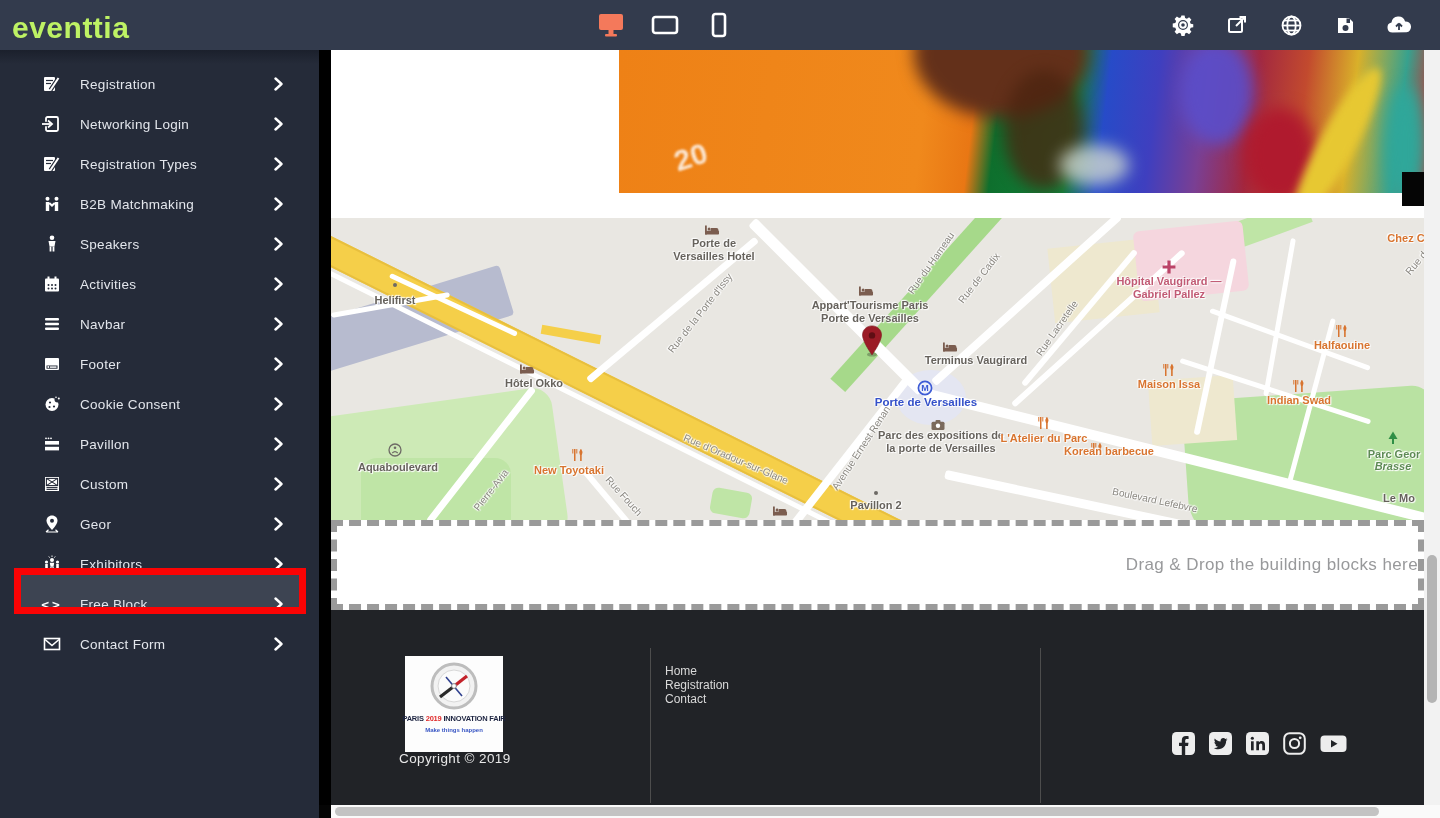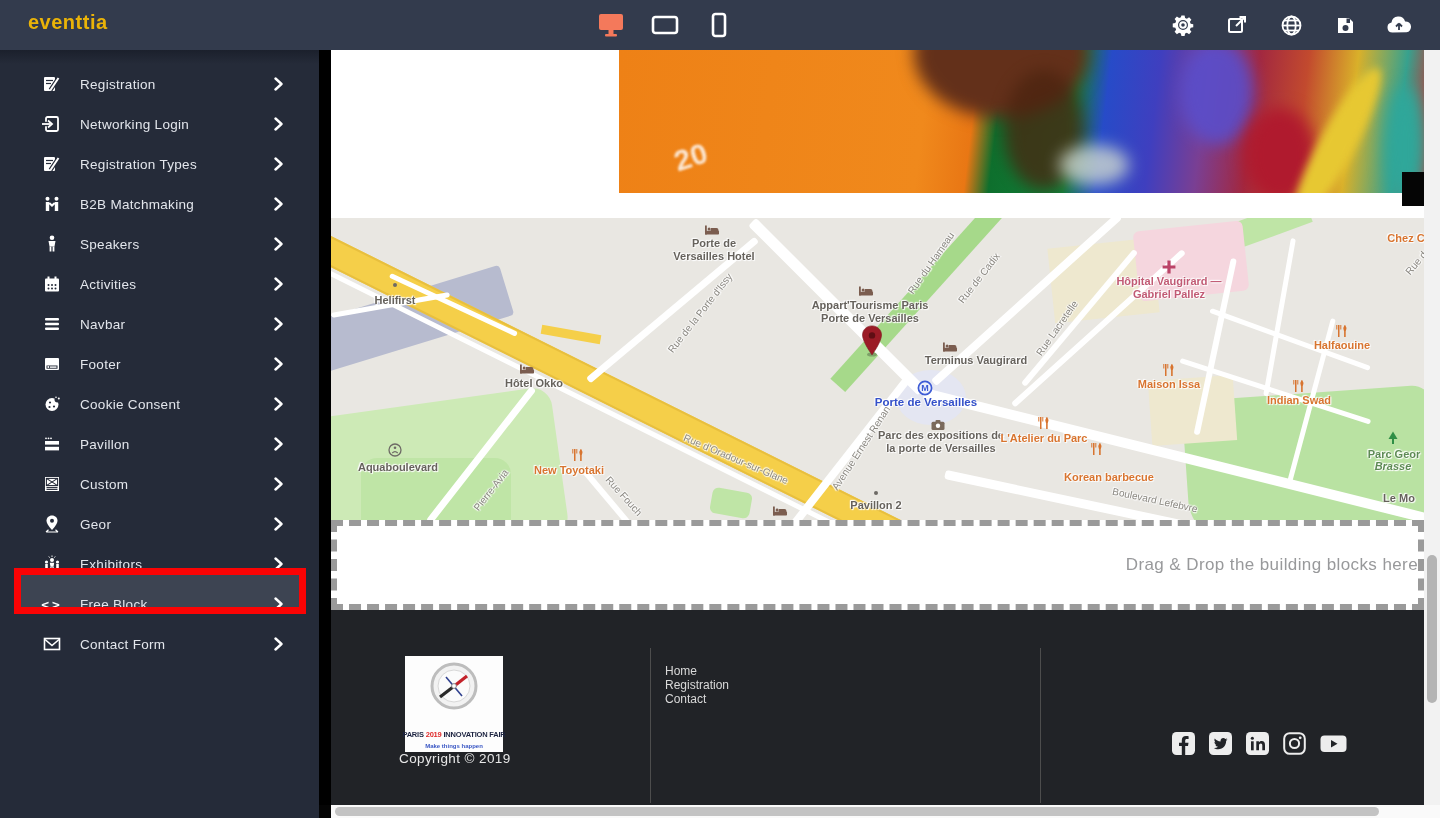--- a/index.html
+++ b/index.html
@@ -1,20 +1,20 @@
 <!DOCTYPE html>
 <html><head>
 <meta charset="utf-8">
 <style>
   html,body{margin:0;padding:0;background:#000;}
   #app{position:relative;width:1440px;height:818px;overflow:hidden;background:#fff;
        font-family:"Liberation Sans",sans-serif;-webkit-font-smoothing:antialiased;}
   
   .topbar{position:absolute;left:0;top:0;width:1440px;height:50px;background:#333b4d;z-index:30;}
-  .logo{position:absolute;left:28px;top:11px;color:#eab308;font-size:20px;font-weight:600;letter-spacing:.5px;}
+  .logo{position:absolute;left:12px;top:11px;color:#bef264;font-size:30px;font-weight:600;letter-spacing:.5px;}
   .devices{position:absolute;left:596px;top:0;height:50px;display:flex;align-items:center;gap:24px;}
   .dev-btn{width:30px;height:30px;display:flex;align-items:center;justify-content:center;cursor:pointer;}
   .actions{position:absolute;right:28px;top:0;height:50px;display:flex;align-items:center;gap:28px;}
   .act-btn{width:26px;height:26px;display:flex;align-items:center;justify-content:center;cursor:pointer;}
   
   .sidebar{position:absolute;left:0;top:50px;width:319px;height:768px;background:#252b39;z-index:20;}
   .sidebar:before{content:"";position:absolute;left:0;top:0;right:0;height:14px;
       background:linear-gradient(#1b202c,#252b39);}
   .side-items{position:absolute;left:0;top:14px;width:100%;}
   .side-row{position:relative;height:40px;display:flex;align-items:center;cursor:pointer;z-index:2;}
@@ -49,21 +49,21 @@
   .marker{position:absolute;transform:translate(-50%,-92%);z-index:7;}
   
   .dropzone{position:absolute;left:0;top:470px;width:1093px;height:90px;box-sizing:border-box;
     border:6px dashed #9a9a9a;background:#fff;display:flex;align-items:center;justify-content:flex-end;z-index:8;}
   .dropzone span{color:#98999b;font-size:17px;letter-spacing:.4px;}
   
   .sfooter{position:absolute;left:0;top:551px;width:1093px;height:204px;background:#212327;}
   .fdiv{position:absolute;top:47px;bottom:2px;width:1px;background:#4d4d4d;}
   .logo-box{position:absolute;left:74px;top:55px;width:98px;height:96px;background:#fdfdfd;
     display:flex;flex-direction:column;align-items:center;}
-  .logo-title{margin-top:18px;font-size:7.5px;font-weight:bold;color:#1c2340;letter-spacing:-.2px;white-space:nowrap;}
+  .logo-title{margin-top:2px;font-size:7.5px;font-weight:bold;color:#1c2340;letter-spacing:-.2px;white-space:nowrap;}
   .logo-title .yr{color:#e02b2b;}
   .logo-tag{margin-top:4px;font-size:6px;font-weight:bold;color:#3a57c4;}
   .copyright{position:absolute;left:68px;top:150px;color:#e8e8e8;font-size:13.5px;letter-spacing:.4px;}
   .flinks{position:absolute;left:334px;top:63px;}
   .flink{color:#d9d9d9;font-size:12px;line-height:14px;cursor:pointer;}
   .social{position:absolute;right:77px;top:131px;display:flex;align-items:center;gap:14px;}
   .soc{cursor:pointer;line-height:0;}
   
   .vscroll{position:absolute;left:1424px;top:50px;width:16px;height:755px;background:#f2f2f2;z-index:25;}
   .vthumb{position:absolute;left:3px;top:505px;width:10px;height:148px;background:#b4b4b4;border-radius:6px;}
@@ -596,21 +596,21 @@
           <div class="map-label lbl-poi" style="left: 383px; top: 25px;">Porte de</div>
           <div class="map-label lbl-poi" style="left: 383px; top: 38px;">Versailles Hotel</div>
           <div class="map-label lbl-poi" style="left: 539px; top: 87px;">Appart'Tourisme Paris</div>
           <div class="map-label lbl-poi" style="left: 539px; top: 100px;">Porte de Versailles</div>
           <div class="map-label lbl-poi" style="left: 645px; top: 142px;">Terminus Vaugirard</div>
           <div class="map-label lbl-metro-label" style="left: 595px; top: 184px;">Porte de Versailles</div>
           <div class="map-label lbl-poi" style="left: 610px; top: 217px;">Parc des expositions de</div>
           <div class="map-label lbl-poi" style="left: 610px; top: 230px;">la porte de Versailles</div>
           <div class="map-label lbl-poi" style="left: 545px; top: 287px;">Pavillon 2</div>
           <div class="map-label lbl-rest" style="left: 713px; top: 220px;">L'Atelier du Parc</div>
-          <div class="map-label lbl-rest" style="left: 768px; top: 259px; padding-left: 20px;">Korean barbecue</div>
+          <div class="map-label lbl-rest" style="left: 768px; top: 233px; padding-left: 20px;">Korean barbecue</div>
           <div class="map-label lbl-rest" style="left: 838px; top: 166px;">Maison Issa</div>
           <div class="map-label lbl-rest" style="left: 968px; top: 182px;">Indian Swad</div>
           <div class="map-label lbl-rest" style="left: 1011px; top: 127px;">Halfaouine</div>
           <div class="map-label lbl-hosp" style="left: 838px; top: 63px;">Hôpital Vaugirard —</div>
           <div class="map-label lbl-hosp" style="left: 838px; top: 76px;">Gabriel Pallez</div>
           <div class="map-label lbl-rest" style="left: 1075px; top: 20px;">Chez C</div>
           <div class="map-label lbl-park" style="left: 1063px; top: 236px;">Parc Geor</div>
           <div class="map-label lbl-park" style="left: 1062px; top: 248px; font-style: italic;">Brasse</div>
           <div class="map-label lbl-poi" style="left: 1068px; top: 280px;">Le Mo</div>
           <div class="map-label lbl-street" style="left: 369px; top: 95px; transform: translate(-50%, -50%) rotate(-52deg);">Rue de la Porte d'Issy</div>

